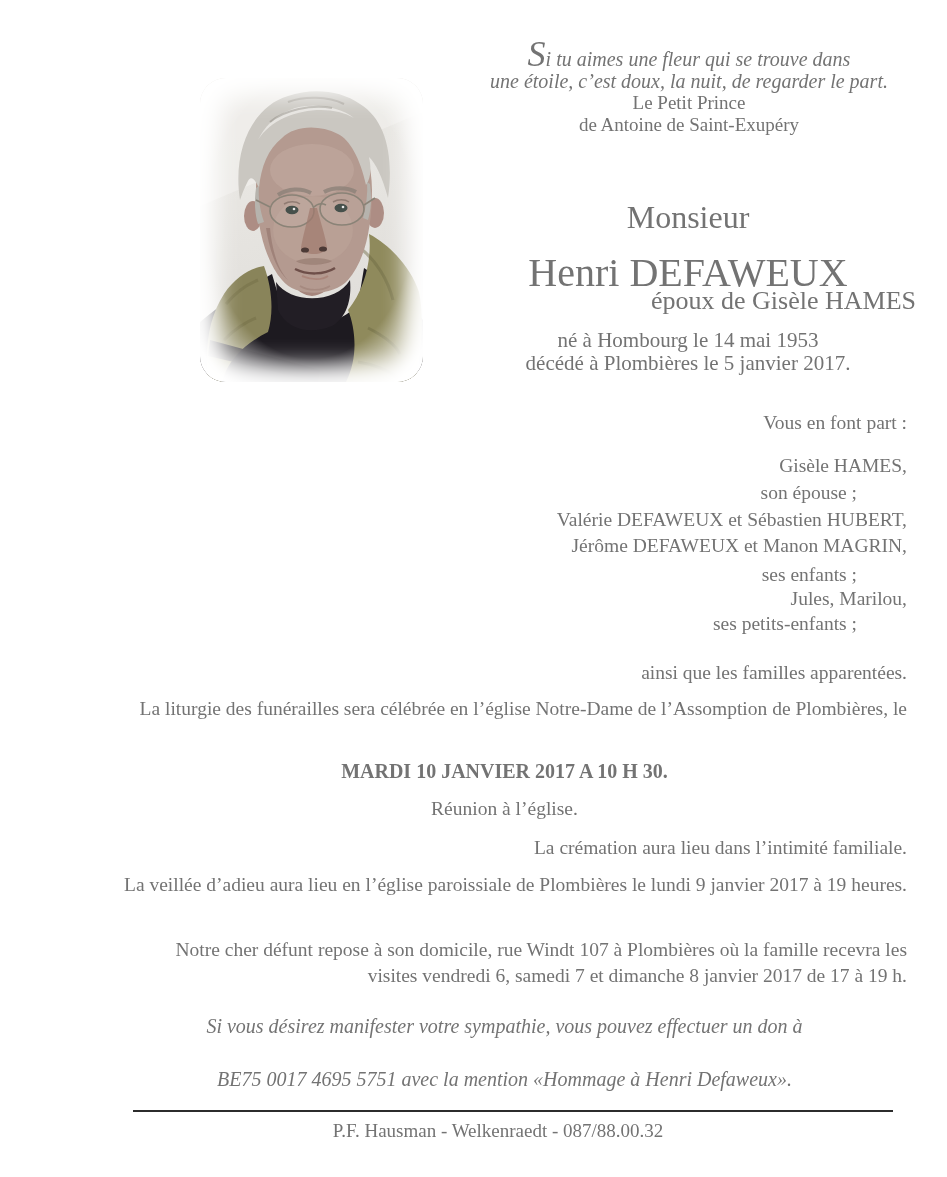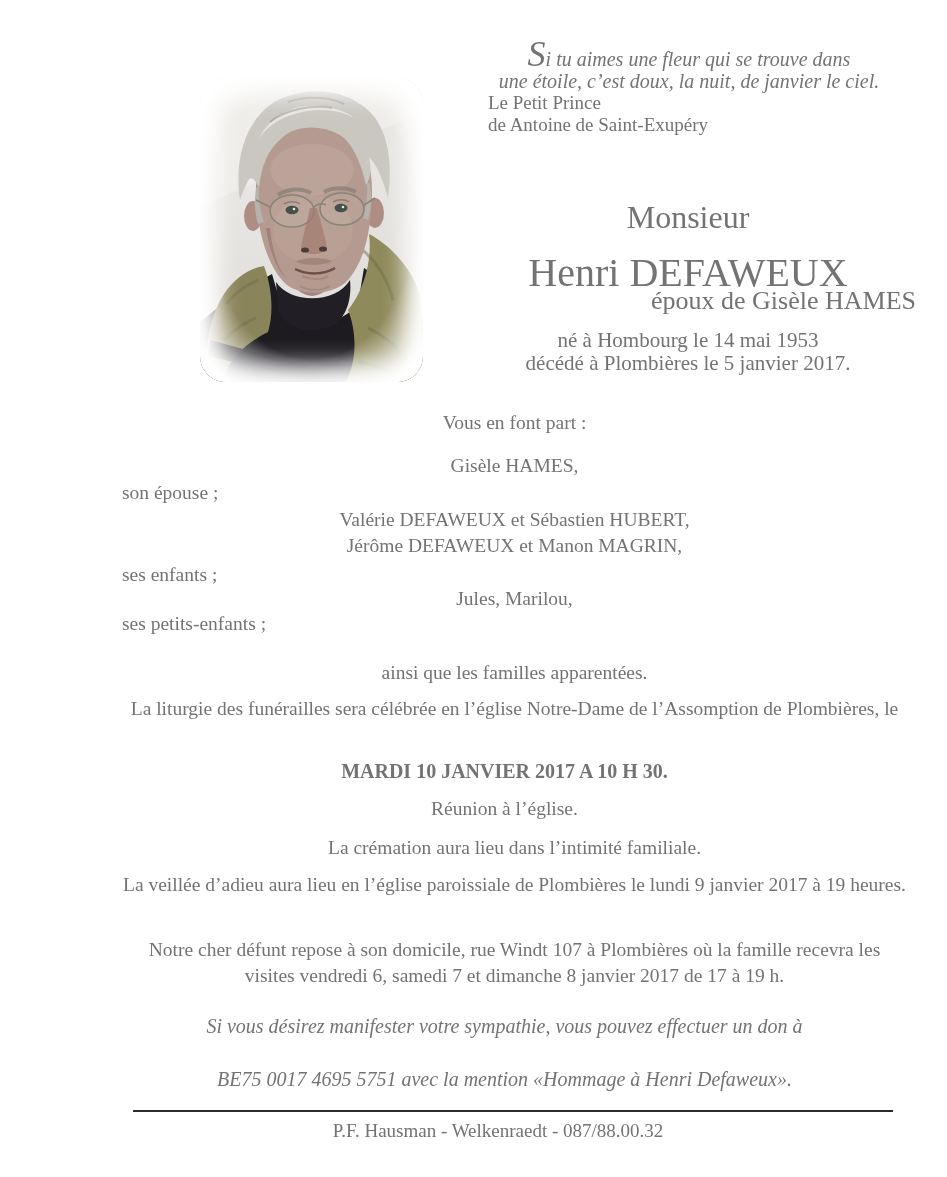--- a/index.html
+++ b/index.html
@@ -21,35 +21,35 @@
   .photo::after {
     content:""; position:absolute; inset:0;
     border-radius:26px;
     box-shadow: inset 0 0 24px 16px #ffffff;
     pointer-events:none;
   }
   
   .quote-block { position:absolute; left:488px; top:44px; width:402px; }
   .quote-line { font-style:italic; font-size:20px; line-height:22px; text-align:center; white-space:nowrap; }
   .quote-line .swash { font-size:36px; line-height:20px; }
-  .quote-attr { font-size:19px; line-height:22px; text-align:left; }
+  .quote-attr { font-size:19px; line-height:22px; text-align:center; }
   
   .title-block { position:absolute; left:460px; top:194px; width:456px; text-align:center; }
   .title-block > div { position:absolute; left:0; width:100%; }
   .salutation { top:0;   font-size:32px; line-height:46px; }
   .deceased-name { top:44px;  font-size:40px; line-height:46px;margin-top:12px; }
   .spouse-line { top:92px;  font-size:26px; line-height:30px;text-align:right; }
   .birth-line { top:133px; font-size:21px; line-height:27px; }
   .death-line { top:156px; font-size:21px; line-height:27px; }
   
   .bl {
     position:absolute; left:122px; width:785px;
-    font-size:19.5px; line-height:26px; text-align:center;
+    font-size:19.5px; line-height:26px; text-align:right;
   }
-  .rel { width:735px; text-align:left; }
+  .rel { width:735px; text-align:right; }
   .ctr { width:765px; text-align:center; }
   .bold { font-weight:bold; font-size:20px; }
   .ital { font-style:italic; font-size:20px; }
   .divider {
     position:absolute; left:133px; top:1110px; width:760px;
     border:none; border-top:2px solid #2c2c2c; margin:0;
   }
   .footer-line {
     position:absolute; left:118px; top:1118px; width:760px;
     font-size:19px; line-height:26px; text-align:center;
@@ -129,21 +129,21 @@
       <path d="M95,191 C107,197 124,197 135,190" stroke="#6e4f49" stroke-width="2.5" fill="none"></path>
       <path d="M102,198 C112,202 122,202 128,198" stroke="#a3786d" stroke-width="2" fill="none" opacity="0.6"></path>
       <path d="M100,208 C108,213 122,213 130,208" stroke="#97796f" stroke-width="1.6" fill="none" opacity="0.5"></path>
 
       <rect width="223" height="304" fill="url(#vig)"></rect>
     </svg>
   </div>
 
   <div class="quote-block">
     <div class="quote-line"><span class="swash">S</span><span>i tu aimes une fleur qui se trouve dans</span></div>
-    <div class="quote-line">une étoile, c’est doux, la nuit, de janvier le ciel.</div>
+    <div class="quote-line">une étoile, c’est doux, la nuit, de regarder le part.</div>
     <div class="quote-attr">Le Petit Prince</div>
     <div class="quote-attr">de Antoine de Saint-Exupéry</div>
   </div>
 
   <div class="title-block">
     <div class="salutation">Monsieur</div>
     <div class="deceased-name">Henri DEFAWEUX</div>
     <div class="spouse-line">époux de Gisèle HAMES</div>
     <div class="birth-line">né à Hombourg le 14 mai 1953</div>
     <div class="death-line">décédé à Plombières le 5 janvier 2017.</div>

